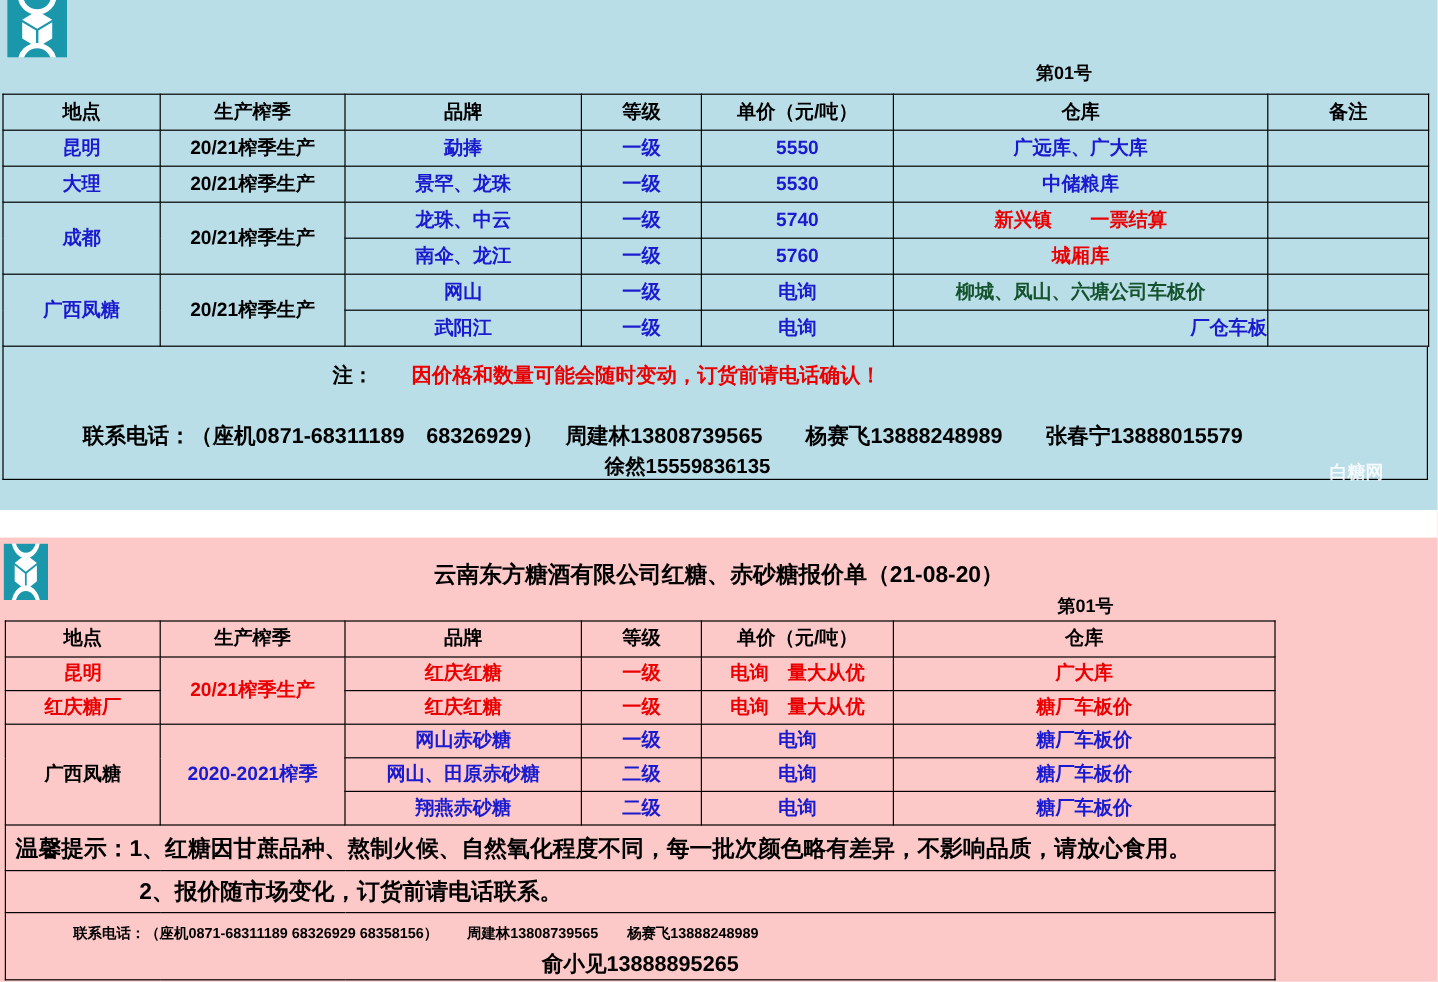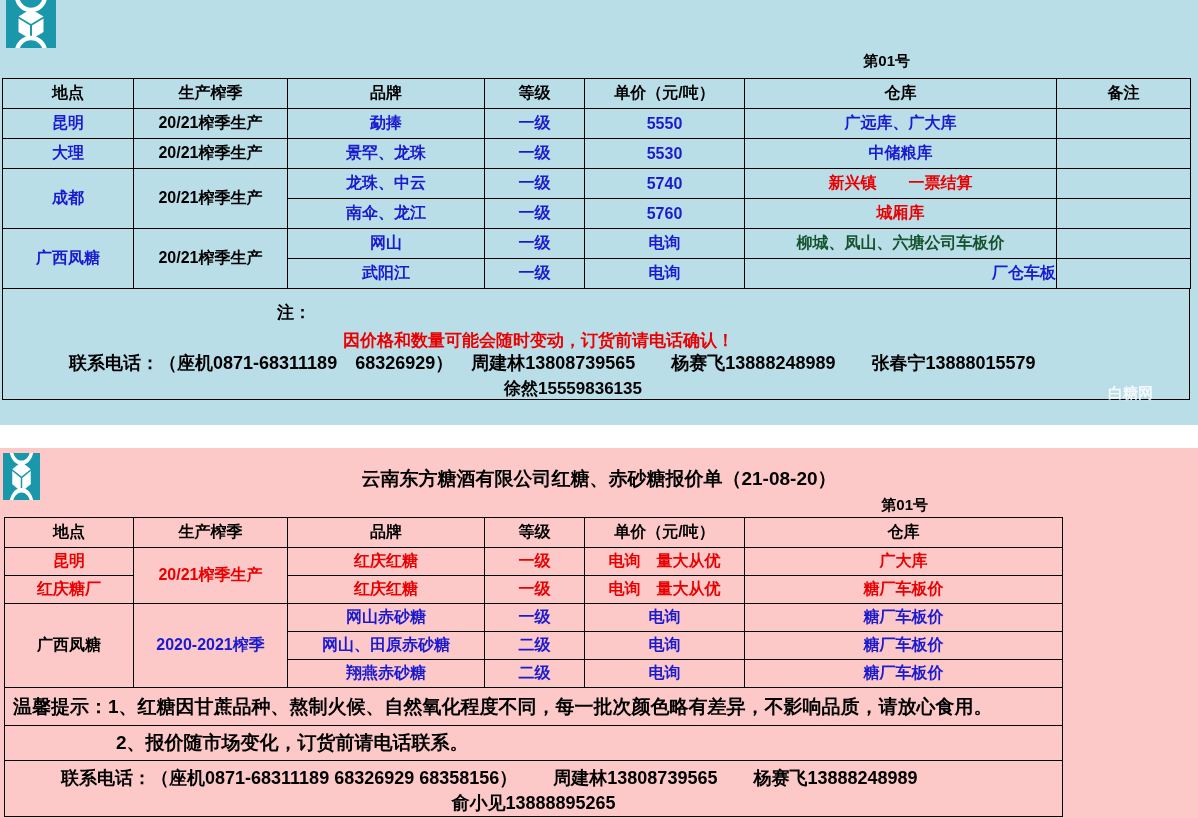--- a/index.html
+++ b/index.html
@@ -33,28 +33,28 @@
      font-size:16px;font-weight:bold;padding:0;overflow:hidden;}
   .t1 tr{height:30px;}
   .t2 tr.hdr{height:30px;}
   .t2 tr.data{height:28px;}
   .t2 tr.note1{height:38px;}
   .t2 tr.note2{height:35px;}
   .t2 tr.contact{height:56px;}
   .t2 td.notecell1{text-align:left;padding-left:8px;font-size:19px;}
   .t2 td.notecell2{text-align:left;padding-left:111px;font-size:19px;}
   .t2 td.contactcell{vertical-align:top;}
-  .cline1{text-align:left;padding-left:56px;font-size:18px;line-height:26px;margin-top:4px;white-space:pre;}
+  .cline1{text-align:left;padding-left:56px;font-size:12px;line-height:26px;margin-top:4px;white-space:pre;}
   .cline2{text-align:center;font-size:18px;line-height:24px;}
 
   
   .notebox{position:relative;width:1186px;height:110px;
            border-left:1px solid #000;border-right:1px solid #000;border-bottom:1px solid #000;}
   .nb-label{position:absolute;left:274px;top:12px;font-size:17px;color:#000;}
-  .nb-red{position:absolute;left:340px;top:12px;font-size:17px;margin-top:28px;}
+  .nb-red{position:absolute;left:340px;top:12px;font-size:17px;}
   .nb-contact1{position:absolute;left:66px;top:62px;font-size:18px;color:#000;white-space:pre;}
   .nb-contact2{position:absolute;left:0;top:88px;width:1140px;text-align:center;font-size:17px;color:#000;}
 
   .watermark{position:absolute;left:1108px;top:384px;font-size:15px;color:rgba(255,255,255,0.85);}
 </style>
 </head>
 <body>
 
 <div class="section1">
 

